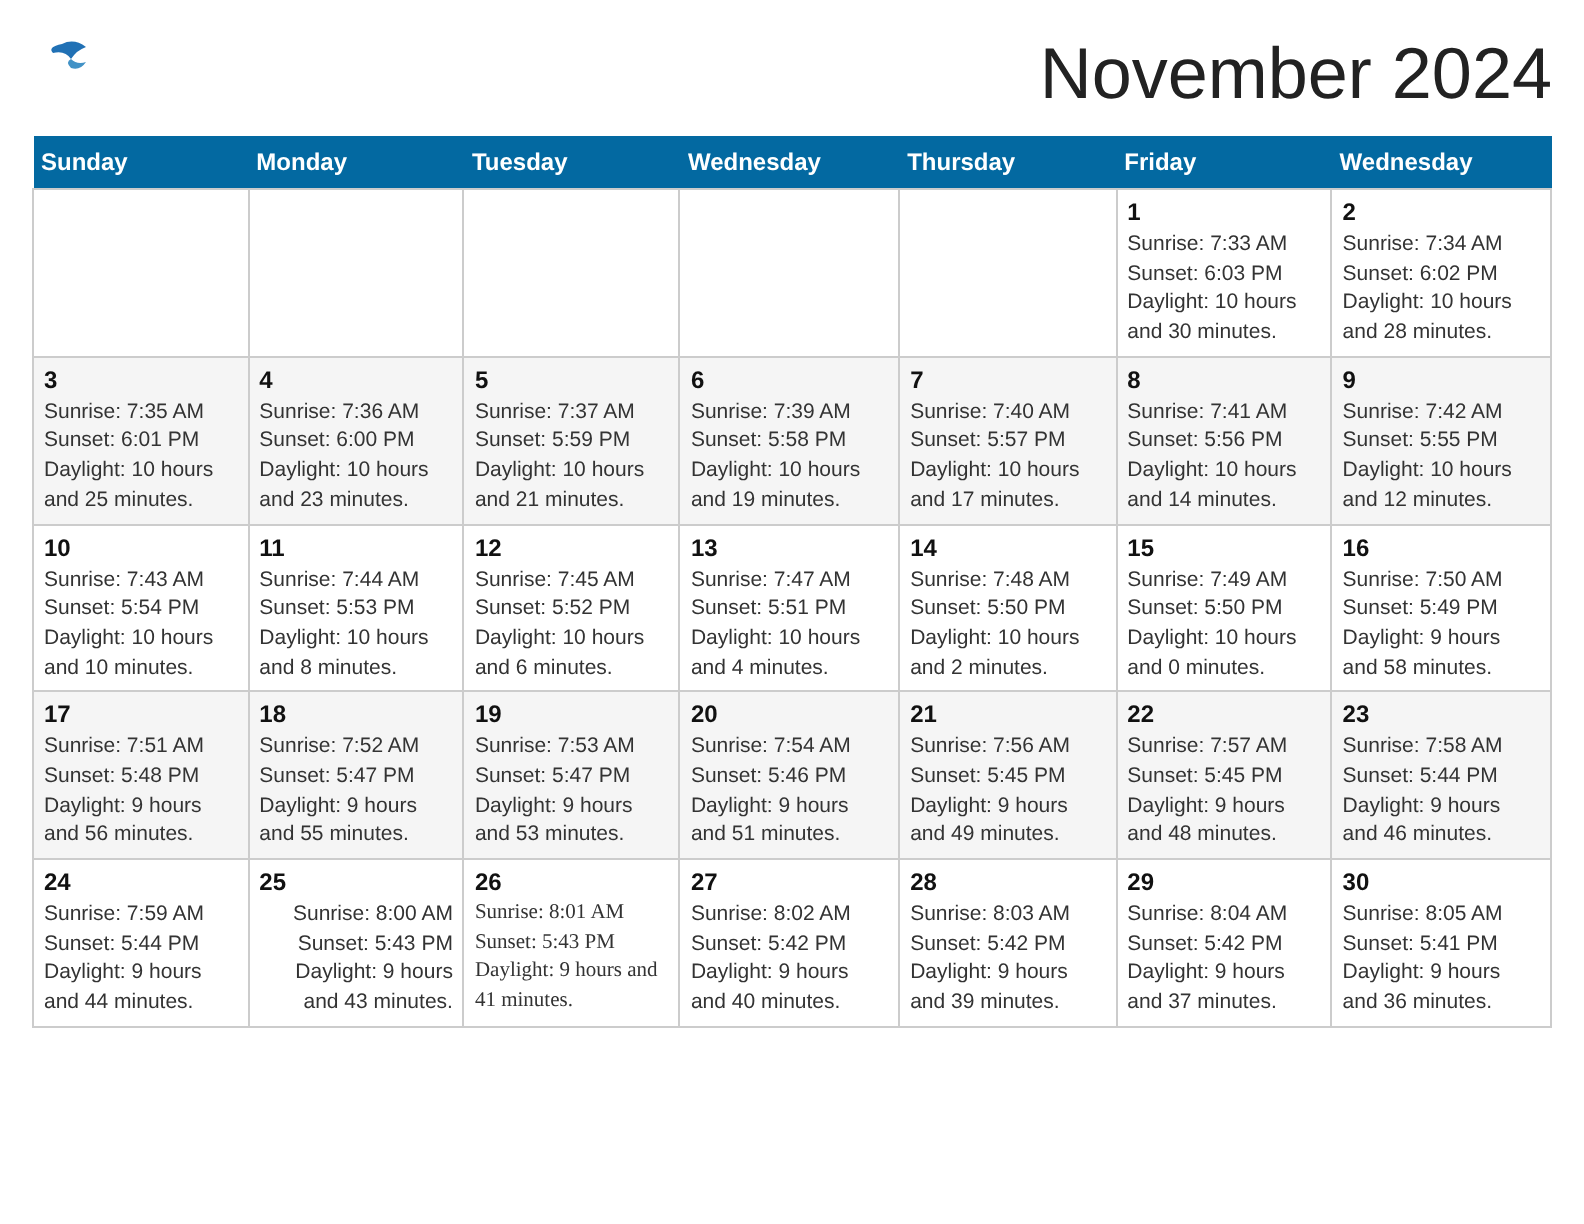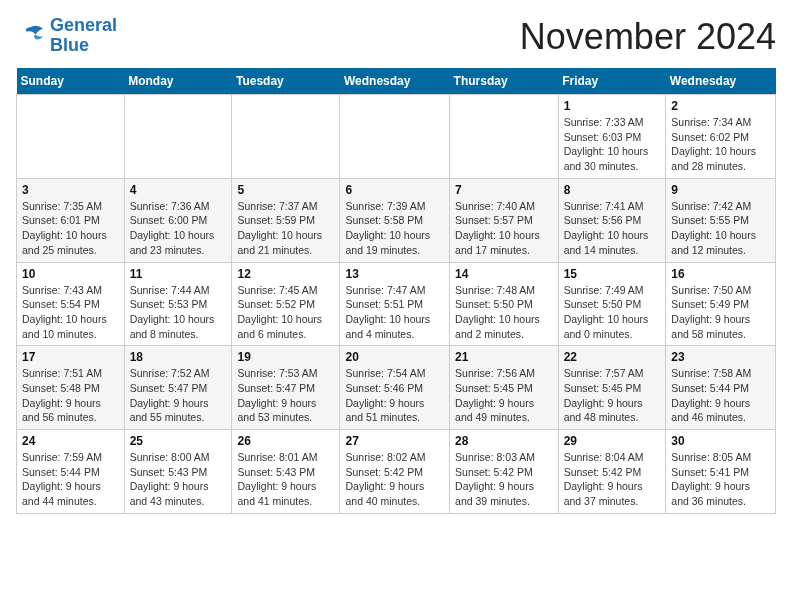--- a/index.html
+++ b/index.html
@@ -87,24 +87,20 @@
 </head>
 <body>
 
 <div class="header">
   <div class="logo">
     <svg class="logo-bird" viewBox="0 0 40 40">
 
       <path d="M20 8 Q28 4 36 10 Q30 12 26 18 Q22 12 14 14 Q10 10 20 8Z" fill="#2171b5"></path>
       <path d="M26 18 Q30 22 36 20 Q32 26 26 24 Q22 20 26 18Z" fill="#4292c6"></path>
     </svg>
-    <div class="logo-text">
-      <div><span>General</span></div>
-      <div><span>Blue</span></div>
-    </div>
   </div>
   <div class="title-block">
     <div class="month-title">November 2024</div>
   </div>
 </div>
 
 <table>
   <thead>
     <tr>
     <th>Sunday</th>
@@ -270,27 +266,27 @@
       </tr>
       <tr>
         <td>
           <div class="day-num">24</div>
           <div class="day-info" style="white-space: pre-line;">Sunrise: 7:59 AM
 Sunset: 5:44 PM
 Daylight: 9 hours and 44 minutes.</div>
         </td>
         <td>
           <div class="day-num">25</div>
-          <div class="day-info" style="white-space: pre-line;">Sunrise: 8:00 AM
+          <div class="day-info" style="white-space: pre-line; text-align: right;">Sunrise: 8:00 AM
 Sunset: 5:43 PM
 Daylight: 9 hours and 43 minutes.</div>
         </td>
         <td>
           <div class="day-num">26</div>
-          <div class="day-info" style="white-space: pre-line;">Sunrise: 8:01 AM
+          <div class="day-info" style="white-space: pre-line; font-family: Liberation Serif, serif;">Sunrise: 8:01 AM
 Sunset: 5:43 PM
 Daylight: 9 hours and 41 minutes.</div>
         </td>
         <td>
           <div class="day-num">27</div>
           <div class="day-info" style="white-space: pre-line;">Sunrise: 8:02 AM
 Sunset: 5:42 PM
 Daylight: 9 hours and 40 minutes.</div>
         </td>
         <td>

